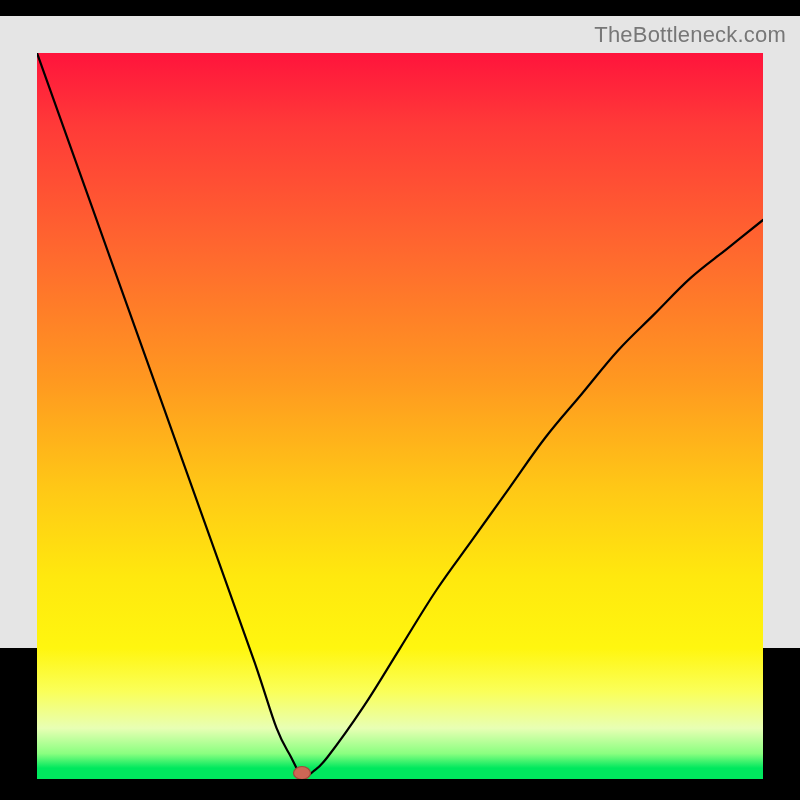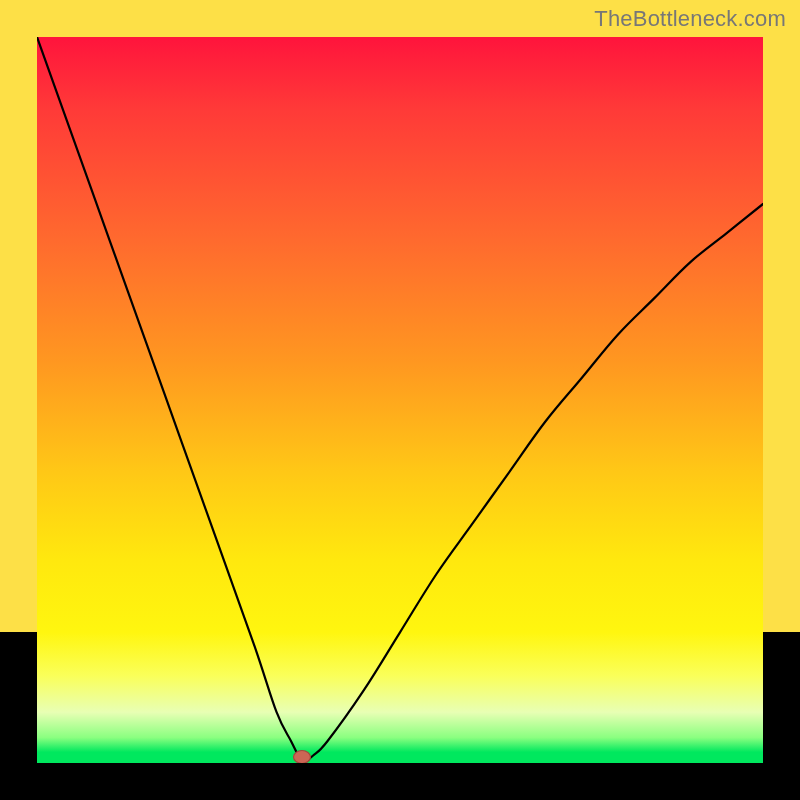--- a/index.html
+++ b/index.html
@@ -7,24 +7,24 @@
     padding: 0;
     width: 800px;
     height: 800px;
     background: #000000;
     overflow: hidden;
     font-family: Arial, Helvetica, sans-serif;
   }
   .frame {
     position: absolute;
     left: 0;
-    top: 0;
+    top: 16px;
     width: 800px;
     height: 632px;
-    background: #fde047;
+    background: #e5e5e5;
   }
   .plot-area {
     position: absolute;
     left: 37px;
     top: 37px;
     width: 726px;
     height: 726px;
     overflow: hidden;
   }
   .gradient {

